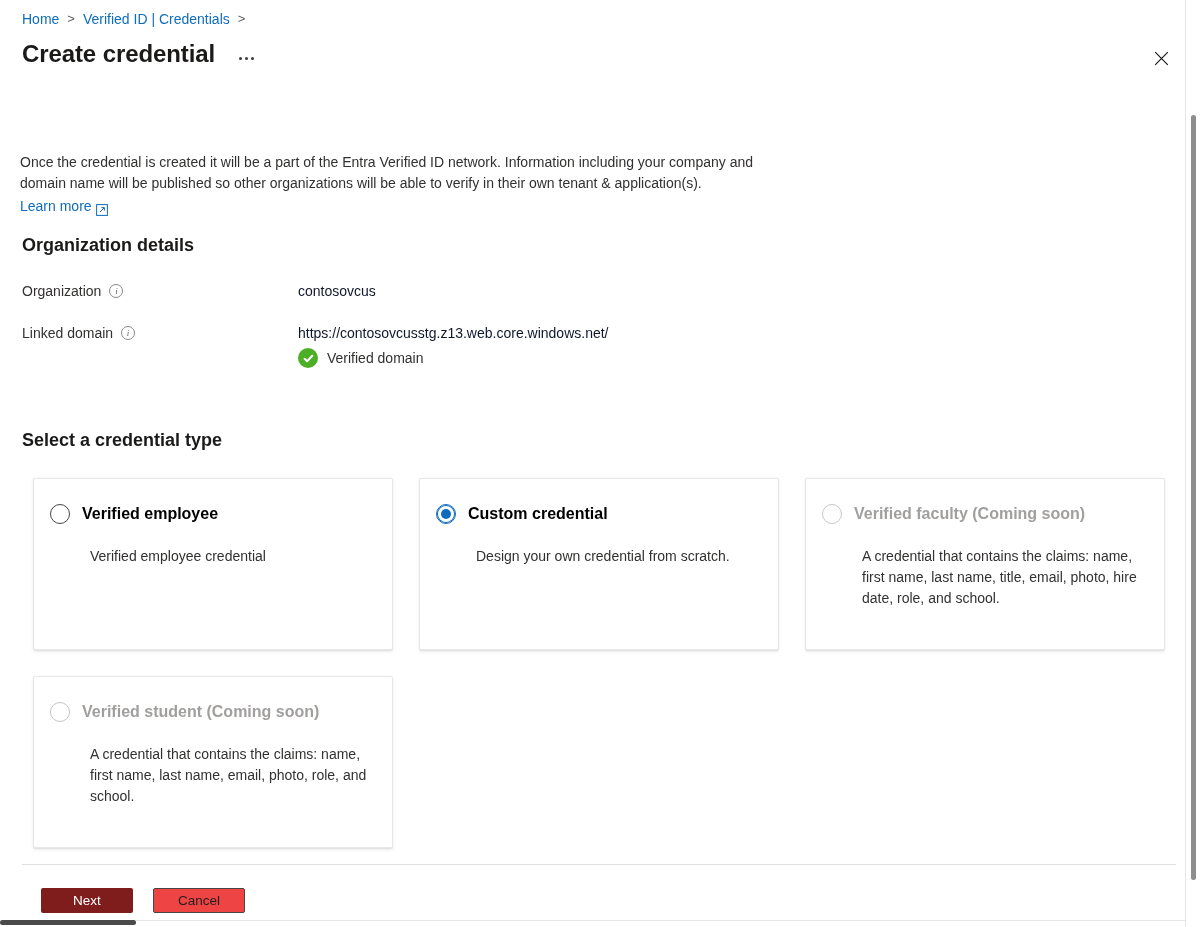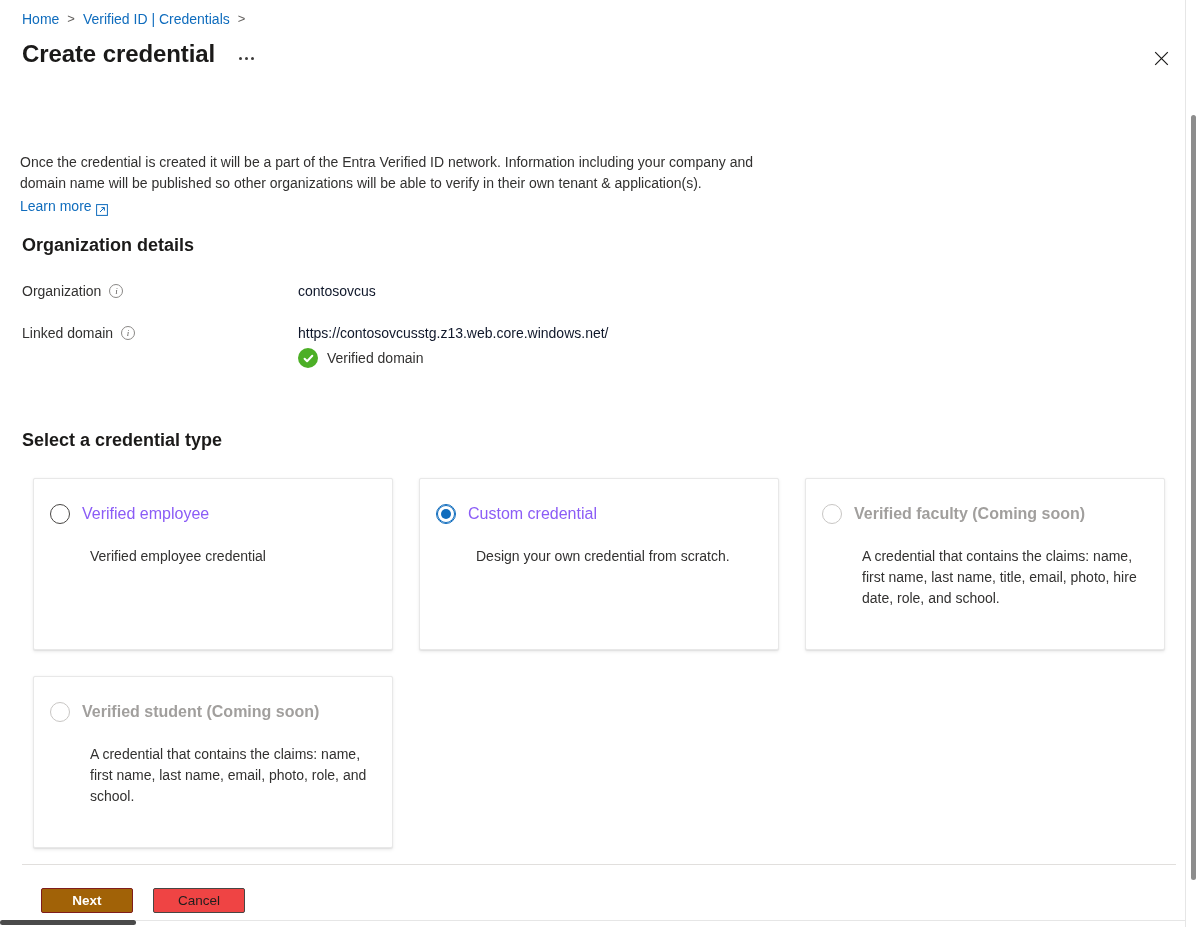--- a/index.html
+++ b/index.html
@@ -247,22 +247,22 @@
     width: 10px; height: 10px;
     margin: -5px 0 0 -5px;
     border-radius: 50%;
     background: #0f6cbd;
   }
   .radio.muted { border-color: #c8c6c4; }
 
   .card-title {
     font-size: 16px;
     line-height: 22px;
-    font-weight: 400;
-    color: #8b5cf6;
+    font-weight: 700;
+    color: #000000;
   }
   .card-title.muted { color: #a19f9d; font-weight: 700; }
 
   .card-desc {
     margin-top: 21px;
     font-size: 14px;
     line-height: 21px;
     color: #323130;
     max-width: 300px;
     margin-left: 40px;
@@ -289,24 +289,24 @@
     height: 25px;
     min-width: 92px;
     font-size: 13.5px;
     font-family: "Liberation Sans", sans-serif;
     border-radius: 2px;
     cursor: pointer;
     padding: 0 14px;
     line-height: 1;
   }
   .btn-primary {
-    background: #a16207;
+    background: #7f1d1d;
     color: #ffffff;
-    border: 1px solid #7f1d1d;
-    font-weight: 700;
+    border: 4px solid #7f1d1d;
+    font-weight: 400;
   }
   .btn-secondary {
     background: #ef4444;
     color: #201f1e;
     border: 1px solid #484644;
   }
 
   
   .vscroll-track {
     position: absolute;

